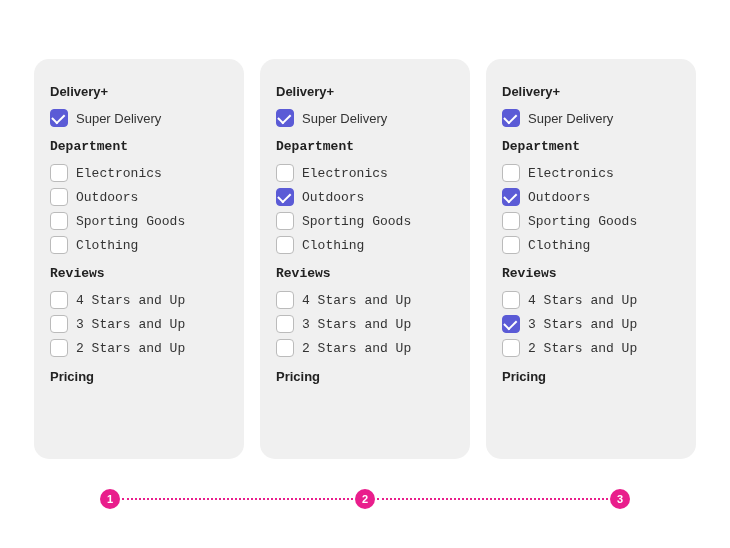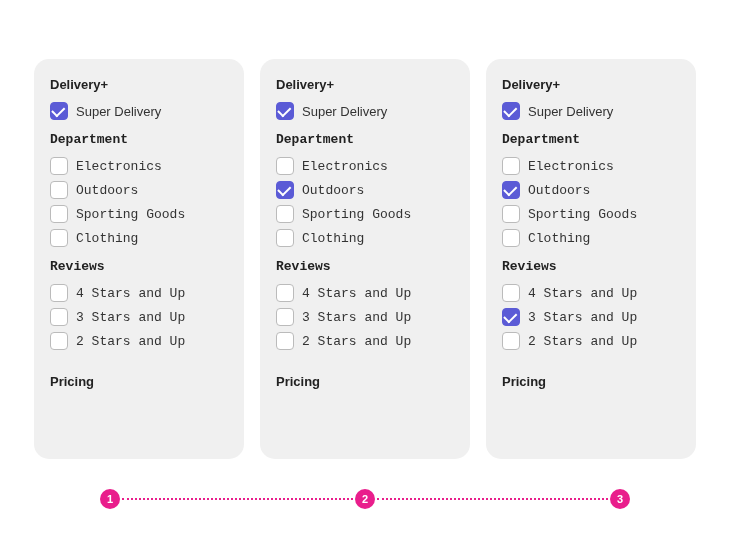--- a/index.html
+++ b/index.html
@@ -19,21 +19,21 @@
       display: flex;
       gap: 16px;
       padding: 20px;
       width: 100%;
       justify-content: center;
     }
 
     .filter-card {
       background: #f0f0f0;
       border-radius: 15px;
-      padding: 18px 16px;
+      padding: 25px 16px;
       width: 210px;
       min-height: 400px;
     }
 
     .section-title {
       font-weight: 700;
       font-size: 13px;
       color: #222;
       margin-bottom: 10px;
     }
@@ -78,21 +78,21 @@
       transform: rotate(-45deg) translateY(-1px);
       display: block;
     }
 
     .section-divider {
       margin: 12px 0 10px 0;
       font-family: Liberation Mono, monospace;
     }
 
     .pricing-section {
-      margin-top: 24px;
+      margin-top: 12px;
     }
 
     
     .stepper {
       display: flex;
       align-items: center;
       justify-content: center;
       width: 100%;
       margin-top: 10px;
       padding: 0 100px;

